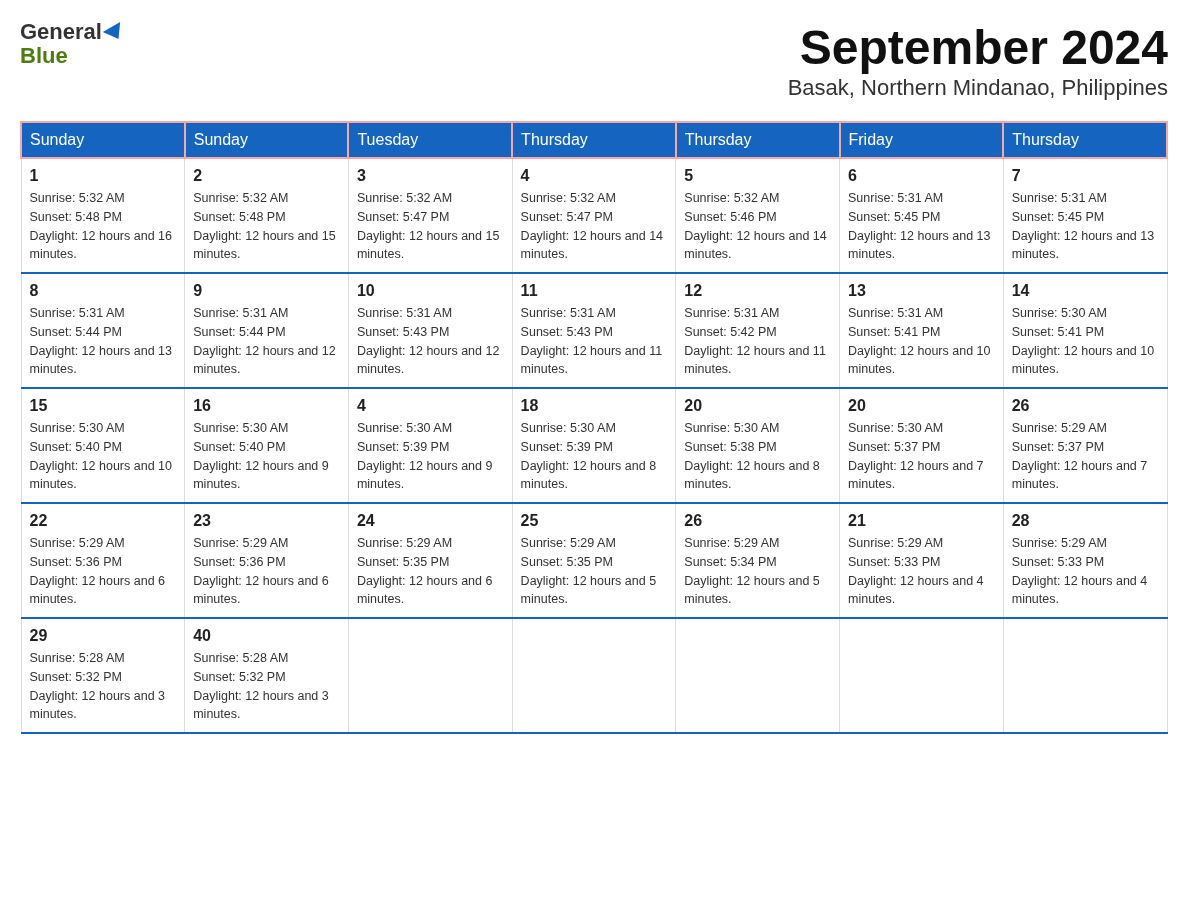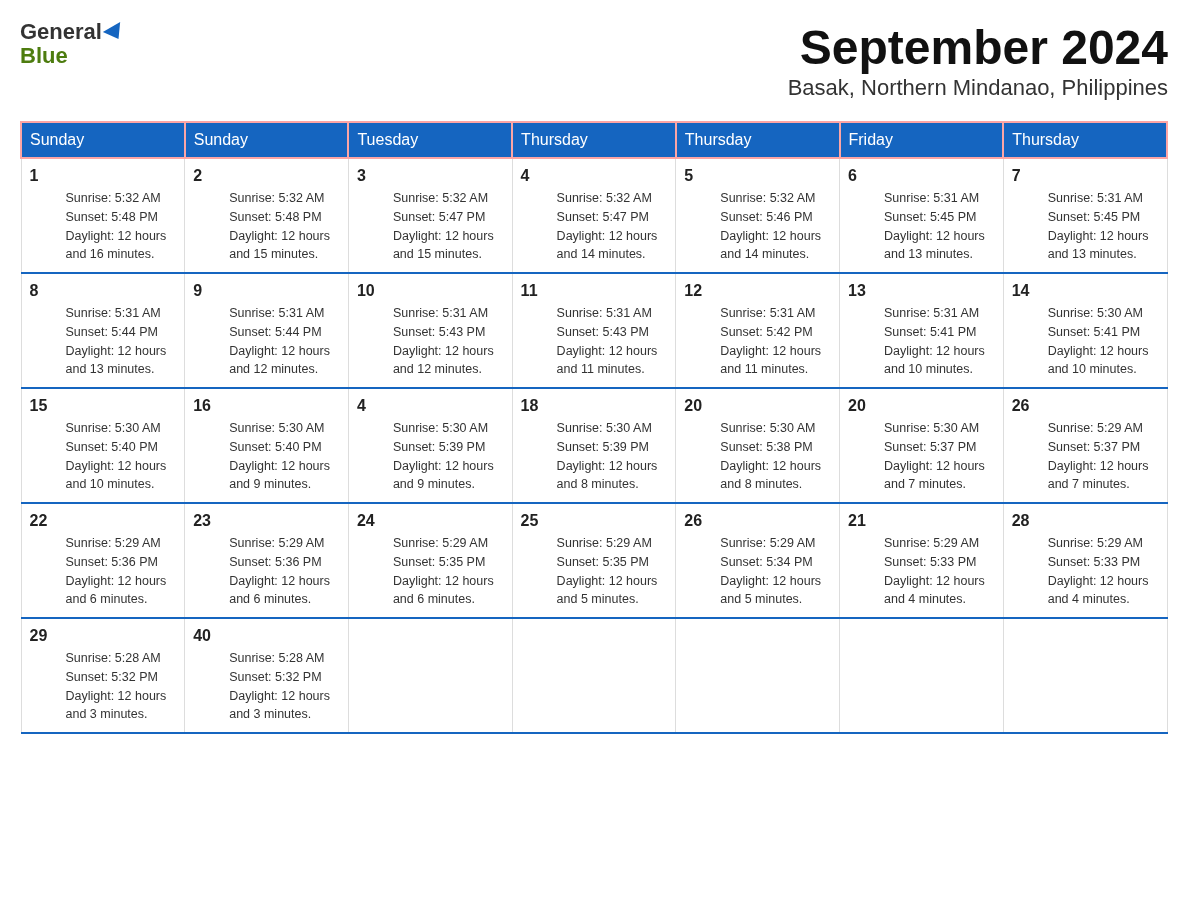--- a/index.html
+++ b/index.html
@@ -79,21 +79,20 @@
     .day-number {
       font-size: 16px;
       font-weight: bold;
       display: block;
       margin-bottom: 4px;
     }
     .day-info {
       font-size: 12.5px;
       line-height: 1.5;
       color: #333;
-      margin-left: 36px;
     }
     .empty-cell {
       background: #fff;
     }
   </style>
 </head>
 <body>
 
 <div class="header">
   <div class="logo">

